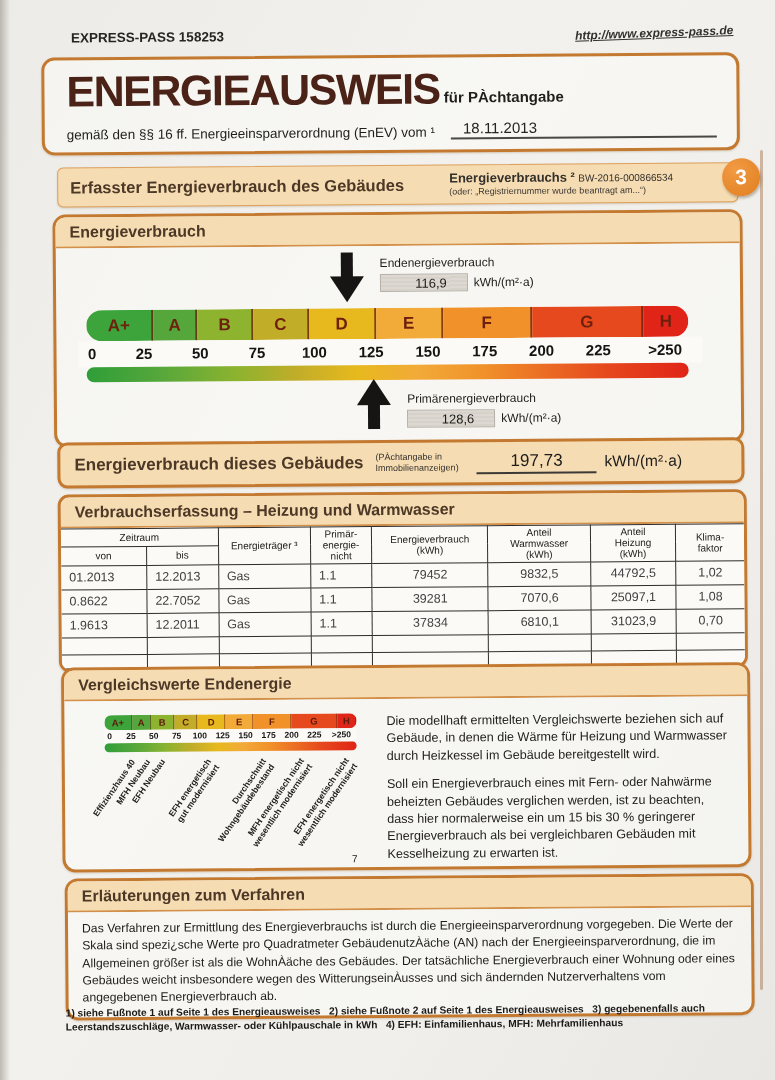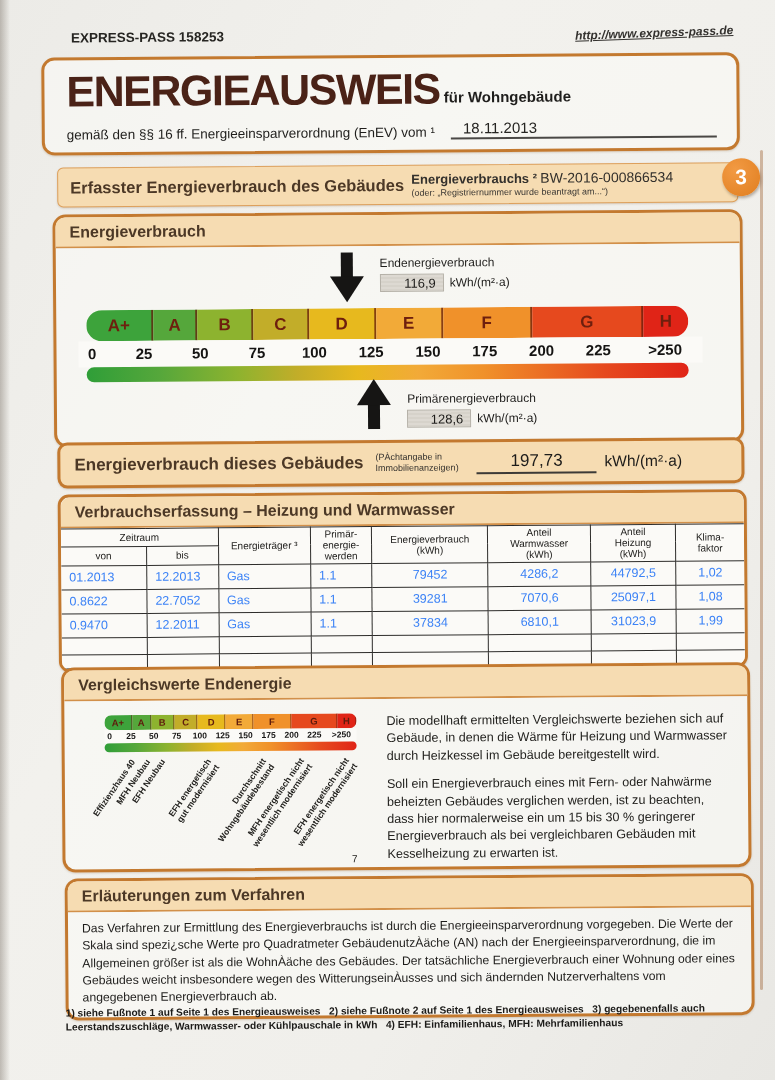--- a/index.html
+++ b/index.html
@@ -43,40 +43,40 @@
 
   
   .section-row{position:absolute;top:165px;left:60px;right:34px;}
   .section-bar{background:#f6dcb2;border:1px solid #dda05c;border-radius:6px;height:40px;
     display:flex;align-items:center;padding:0 64px 0 12px;box-sizing:border-box;
     box-shadow:0 1px 2px rgba(120,80,40,.22);}
   .section-title{font-size:16.5px;font-weight:bold;color:#4c3826;flex:1;}
   .reg-block{text-align:left;line-height:1.15;}
   .reg-line1{font-size:12px;color:#33302c;}
   .reg-label{font-weight:bold;font-size:13px;}
-  .reg-num{font-size:14px;}
+  .reg-num{font-size:10px;}
   .reg-note{font-size:9px;color:#3a3733;}
   .page-badge{position:absolute;right:-22px;top:-4px;width:38px;height:38px;border-radius:50%;
     background:radial-gradient(circle at 35% 30%,#f29a43,#e07e1f);
     color:#fff;font-size:21px;font-weight:bold;display:flex;align-items:center;justify-content:center;
     box-shadow:1px 2px 3px rgba(60,40,20,.35);}
 
   
   .energy-box{position:absolute;top:212px;left:55px;right:30px;}
   .scale-area{position:relative;height:196px;margin:0 52px 0 30px;}
   .arrow-svg{display:block;}
   .marker-down{position:absolute;left:43.3%;top:6px;transform:translateX(-50%);}
   .end-label{position:absolute;left:48.8%;top:10px;}
   .marker-up{position:absolute;left:47.7%;top:133px;transform:translateX(-50%);}
   .primary-label{position:absolute;left:53.2%;top:146px;}
   .mk-label{font-size:12px;color:#1f1e1c;margin-bottom:4px;}
   .value-row{display:flex;align-items:center;}
-  .value-box{width:64px;height:18px;border:1px solid #b5b1a8;
+  .value-box{width:88px;height:18px;border:1px solid #b5b1a8;
     background:repeating-linear-gradient(0deg,#d6d2ca 0 2px,#ddd9d2 2px 4px);
-    display:flex;align-items:center;justify-content:flex-end;padding-right:7px;box-sizing:border-box;
+    display:flex;align-items:center;justify-content:flex-end;padding-right:20px;box-sizing:border-box;
     font-size:13px;color:#1c1b19;}
   .value-unit{font-size:12px;margin-left:6px;color:#1c1b19;}
   .class-bar{position:absolute;top:62px;left:0;right:0;height:31px;display:flex;border-radius:16px;overflow:hidden;}
   .seg{display:flex;align-items:center;justify-content:center;font-size:17px;font-weight:bold;color:#6e1f0e;border-right:2px solid rgba(100,25,10,.75);box-sizing:border-box;}
   .seg:last-child{border-right:none;}
   .cw0{width:11.11%}.cw1{width:7.41%}.cw2{width:9.26%}.cw3{width:9.26%}.cw4{width:11.11%}
   .cw5{width:11.11%}.cw6{width:14.81%}.cw7{width:18.52%}.cw8{width:7.41%}
   .tick-row{position:absolute;top:93px;left:-8px;right:-14px;height:26px;background:#fbfaf7;}
   .tick{position:absolute;top:4px;transform:translateX(-50%);font-size:15px;font-weight:bold;color:#151413;}
   .grad-bar{position:absolute;top:119px;left:0;right:0;height:15px;border-radius:8px;
@@ -91,21 +91,21 @@
   .cons-unit{font-size:15.5px;color:#1d1c1a;}
 
   
   .table-box{position:absolute;top:492px;left:58px;right:28px;border-radius:11px;overflow:hidden;}
   table{width:100%;border-collapse:collapse;table-layout:fixed;background:#fbfaf7;}
   th,td{border:1.5px solid #2e2d2b;padding:1px 4px;}
   th:first-child,td:first-child{border-left:none;}
   th:last-child,td:last-child{border-right:none;margin-top:30px;}
   thead th{font-size:10px;font-weight:normal;text-align:center;line-height:1.12;vertical-align:middle;color:#1d1c1a;white-space:pre-line;}
   .th-sub{height:16px;}
-  tbody td{font-size:12.5px;height:21px;color:#3b82f6;}
+  tbody td{font-size:12.5px;height:21px;color:#404040;}
   .c-l{text-align:left;padding-left:8px;}
   .c-c{text-align:center;}
   tr.empty-row td{height:14px;}
   tr.empty-row2 td{height:11px;}
   col.w-von{width:12.5%}col.w-bis{width:10.5%}col.w-et{width:13.5%}col.w-pf{width:9%}
   col.w-ev{width:17%}col.w-ww{width:15%}col.w-hz{width:12.5%}col.w-kf{width:10%}
 
   
   .comparison-box{position:absolute;top:665px;left:60px;right:26px;height:205px;box-sizing:border-box;}
   .comp-content{display:flex;padding:14px 14px 0 40px;}
@@ -142,21 +142,21 @@
 <div class="sheet">
 
   <div class="topbar">
     <span class="doc-number">EXPRESS-PASS 158253</span>
     <span class="site-url">http://www.express-pass.de</span>
   </div>
 
   <div class="title-box obox">
     <div class="title-row">
       <span class="big-title">ENERGIEAUSWEIS</span>
-      <span class="title-suffix">für Wohngebäude</span>
+      <span class="title-suffix">für PÀchtangabe</span>
     </div>
     <div class="law-row">
       <span class="law-text">gemäß den §§ 16 ff. Energieeinsparverordnung (EnEV) vom ¹</span>
       <span class="date-wrap">18.11.2013</span>
     </div>
   </div>
 
   <div class="section-row">
     <div class="section-bar">
       <span class="section-title">Erfasster Energieverbrauch des Gebäudes</span>
@@ -272,21 +272,21 @@
           <col class="w-ww">
           <col class="w-hz">
           <col class="w-kf">
       </colgroup>
       <thead>
         <tr>
           <th colspan="2" class="pre">Zeitraum</th>
           <th rowspan="2" class="pre">Energieträger ³</th>
           <th rowspan="2" class="pre">Primär-
 energie-
-werden</th>
+nicht</th>
           <th rowspan="2" class="pre">Energieverbrauch
 (kWh)</th>
           <th rowspan="2" class="pre">Anteil
 Warmwasser
 (kWh)</th>
           <th rowspan="2" class="pre">Anteil
 Heizung
 (kWh)</th>
           <th rowspan="2" class="pre">Klima-
 faktor</th>
@@ -296,43 +296,43 @@
           <th class="th-sub pre">bis</th>
         </tr>
       </thead>
       <tbody>
         <tr>
           <td class="c-l">01.2013</td>
           <td class="c-l">12.2013</td>
           <td class="c-l">Gas</td>
           <td class="c-l">1.1</td>
           <td class="c-c">79452</td>
-          <td class="c-c">4286,2</td>
+          <td class="c-c">9832,5</td>
           <td class="c-c">44792,5</td>
           <td class="c-c">1,02</td>
         </tr>
         <tr>
           <td class="c-l">0.8622</td>
           <td class="c-l">22.7052</td>
           <td class="c-l">Gas</td>
           <td class="c-l">1.1</td>
           <td class="c-c">39281</td>
           <td class="c-c">7070,6</td>
           <td class="c-c">25097,1</td>
           <td class="c-c">1,08</td>
         </tr>
         <tr>
-          <td class="c-l">0.9470</td>
+          <td class="c-l">1.9613</td>
           <td class="c-l">12.2011</td>
           <td class="c-l">Gas</td>
           <td class="c-l">1.1</td>
           <td class="c-c">37834</td>
           <td class="c-c">6810,1</td>
           <td class="c-c">31023,9</td>
-          <td class="c-c">1,99</td>
+          <td class="c-c">0,70</td>
         </tr>
         <tr class="empty-row">
           <td></td>
             <td></td>
             <td></td>
             <td></td>
             <td></td>
             <td></td>
             <td></td>
             <td></td>

